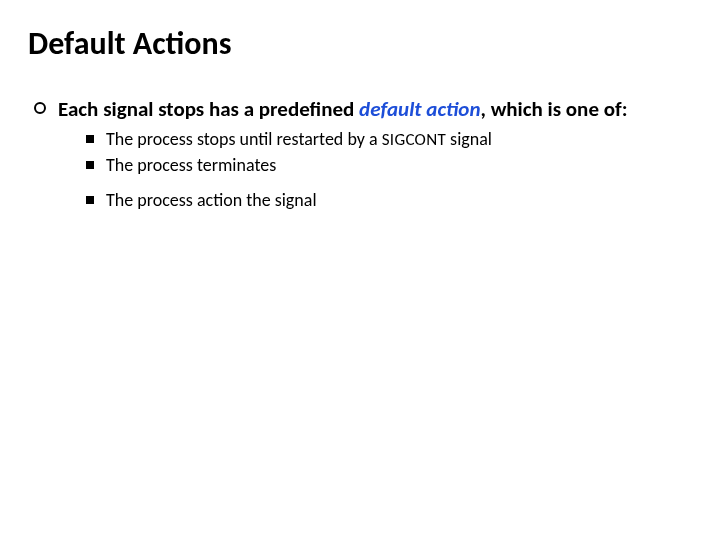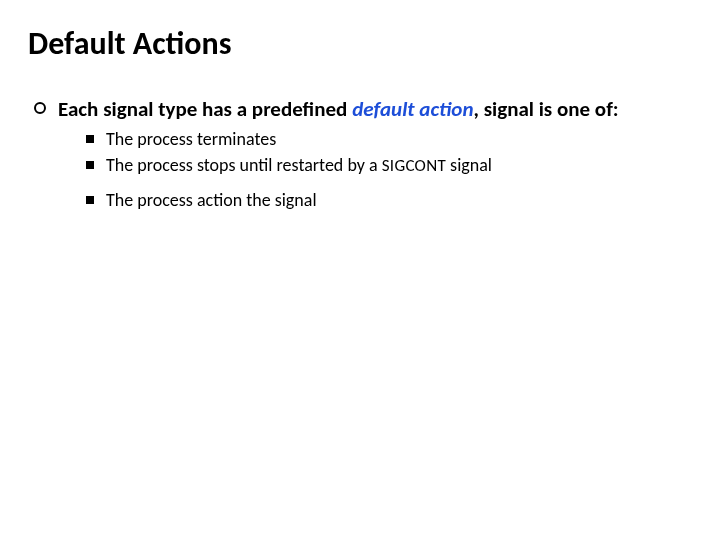--- a/index.html
+++ b/index.html
@@ -91,36 +91,36 @@
 
 <div class="slide">
 
   <div class="title">Default Actions</div>
 
   <div class="body">
 
     <div class="lvl1">
       <span class="bul"></span>
       <span class="txt">
-        <span>Each signal type has a predefined </span><span class="em">default action</span><span>, signal is one of:</span>
+        <span>Each signal stops has a predefined </span><span class="em">default action</span><span>, which is one of:</span>
       </span>
     </div>
 
     <div class="sublist">
 
       <div class="lvl2">
         <span class="sq"></span>
-        <span class="txt2">The process terminates</span>
+        <span class="txt2">
+          <span>The process stops until restarted by a </span><span class="sc">SIGCONT</span><span> signal</span>
+        </span>
       </div>
 
       <div class="lvl2">
         <span class="sq"></span>
-        <span class="txt2">
-          <span>The process stops until restarted by a </span><span class="sc">SIGCONT</span><span> signal</span>
-        </span>
+        <span class="txt2">The process terminates</span>
       </div>
 
       <div class="lvl2 gap">
         <span class="sq"></span>
         <span class="txt2">The process action the signal</span>
       </div>
 
     </div>
 
   </div>

